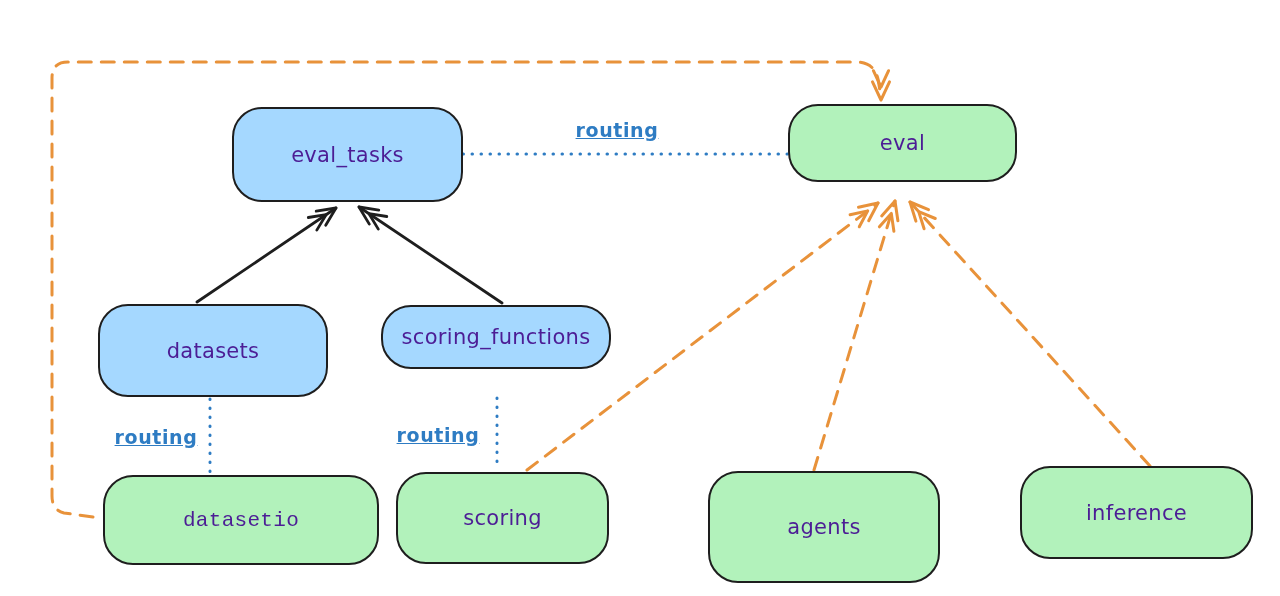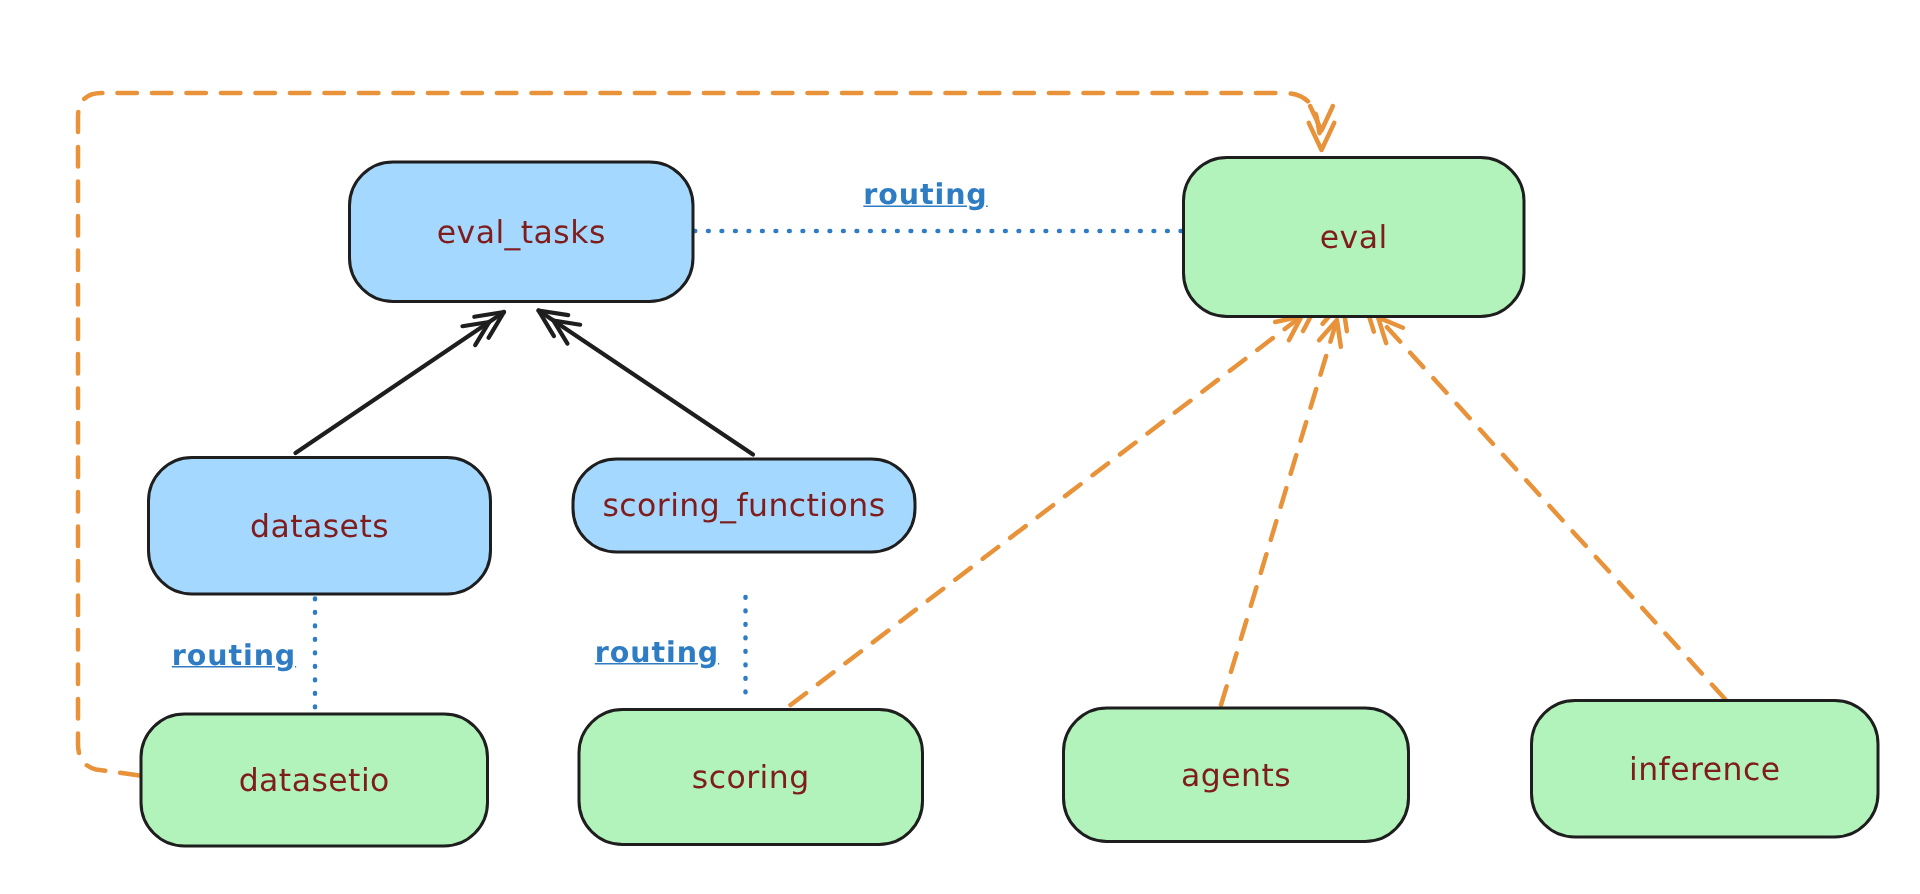--- a/index.html
+++ b/index.html
@@ -18,21 +18,21 @@
   }
   .node {
     position: absolute;
     box-sizing: border-box;
     border: 2.6px solid #1e1e1e;
     border-radius: 30px;
     display: flex;
     align-items: center;
     justify-content: center;
     font-size: 21px;
-    color: #7f1d1d;
+    color: #4c1d95;
     letter-spacing: 0.3px;
   }
   .node.blue  { background: #a5d8ff; }
   .node.green { background: #b2f2bb; }
   .routing-label {
     position: absolute;
     transform: translate(-50%, -50%);
     font-size: 19px;
     font-weight: bold;
     letter-spacing: 0.6px;
@@ -64,36 +64,36 @@
       <path d="M895,201 L897.9,220.8 M895,201 L881.7,215.9" fill="none" stroke="#e8923a" stroke-width="3" stroke-linecap="round" stroke-linejoin="round"></path>
       <path d="M891.3,213.4 L893.9,231.2 M891.3,213.4 L879.4,226.8" fill="none" stroke="#e8923a" stroke-width="3" stroke-linecap="round" stroke-linejoin="round"></path>
       <path d="M1150,466 L910,202" fill="none" stroke="#e8923a" stroke-width="3" stroke-linecap="round" stroke-linejoin="round" stroke-dasharray="13,10"></path>
       <path d="M910,202 L928.5,209.7 M910,202 L915.9,221.1" fill="none" stroke="#e8923a" stroke-width="3" stroke-linecap="round" stroke-linejoin="round"></path>
       <path d="M918.7,211.6 L935.3,218.5 M918.7,211.6 L924.1,228.8" fill="none" stroke="#e8923a" stroke-width="3" stroke-linecap="round" stroke-linejoin="round"></path>
     </svg>
   <div id="node-layer">
       <div class="node blue" style="left: 232px; top: 107px; width: 231px; height: 95px;">
         <span>eval_tasks</span>
       </div>
-      <div class="node green" style="left: 788px; top: 104px; width: 229px; height: 108px;">
+      <div class="node green" style="left: 788px; top: 104px; width: 229px; height: 78px;">
         <span>eval</span>
       </div>
       <div class="node blue" style="left: 98px; top: 304px; width: 230px; height: 93px;">
         <span>datasets</span>
       </div>
       <div class="node blue" style="left: 381px; top: 305px; width: 230px; height: 64px;">
         <span>scoring_functions</span>
       </div>
-      <div class="node green" style="left: 93px; top: 475px; width: 233px; height: 90px;">
+      <div class="node green" style="left: 103px; top: 475px; width: 276px; height: 90px; font-family: Liberation Mono, monospace;">
         <span>datasetio</span>
       </div>
-      <div class="node green" style="left: 385px; top: 472px; width: 231px; height: 92px;">
+      <div class="node green" style="left: 396px; top: 472px; width: 213px; height: 92px;">
         <span>scoring</span>
       </div>
-      <div class="node green" style="left: 708px; top: 471px; width: 232px; height: 91px;">
+      <div class="node green" style="left: 708px; top: 471px; width: 232px; height: 112px;">
         <span>agents</span>
       </div>
       <div class="node green" style="left: 1020px; top: 466px; width: 233px; height: 93px; justify-content: center;">
         <span>inference</span>
       </div>
     </div>
   <div id="label-layer">
       <span class="routing-label" style="left: 617px; top: 130px; color: rgb(46, 124, 195);">routing</span>
       <span class="routing-label" style="left: 156px; top: 437px; color: rgb(46, 124, 195);">routing</span>
       <span class="routing-label" style="left: 438px; top: 435px; color: rgb(46, 124, 195);">routing</span>

